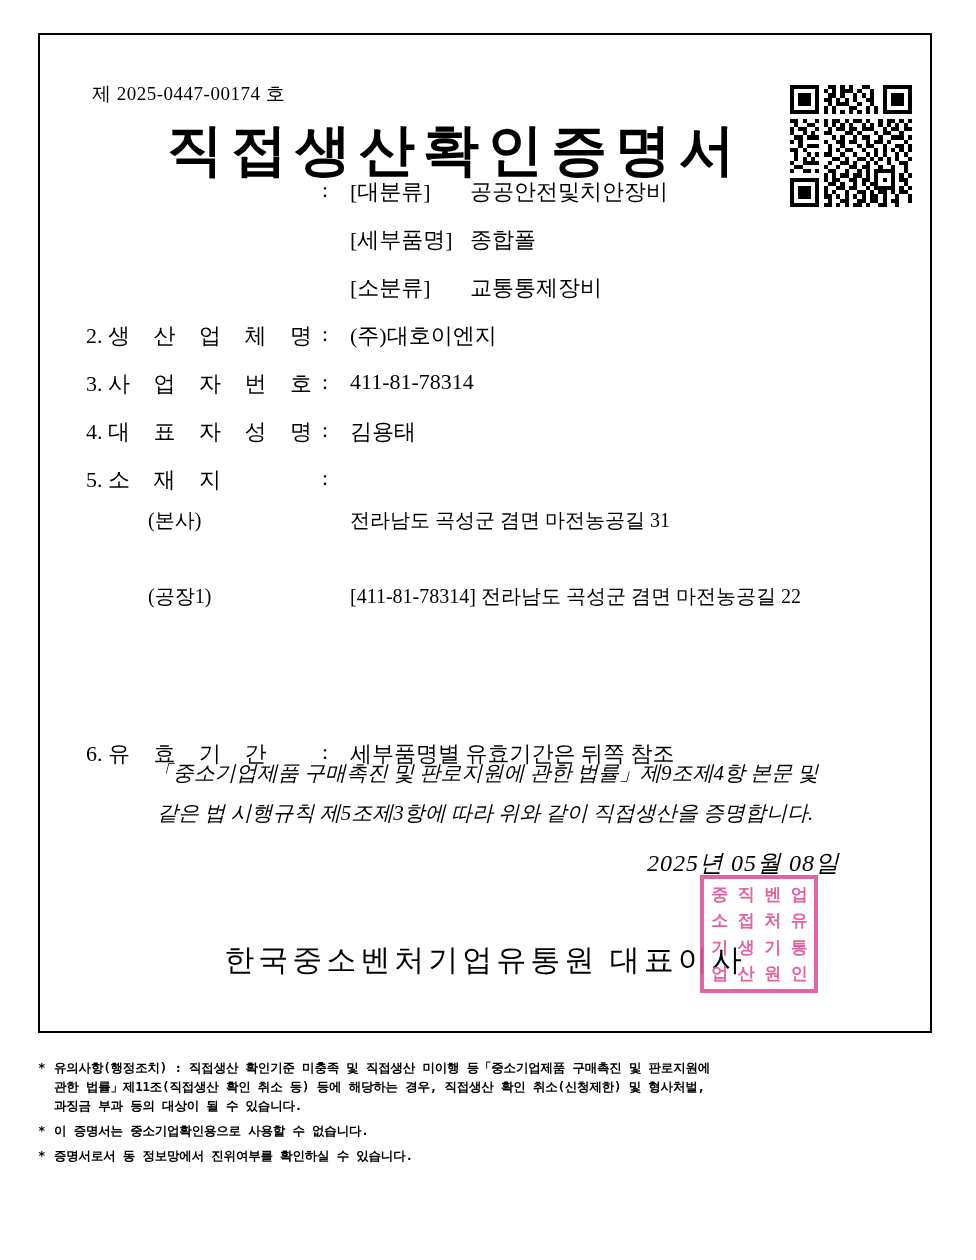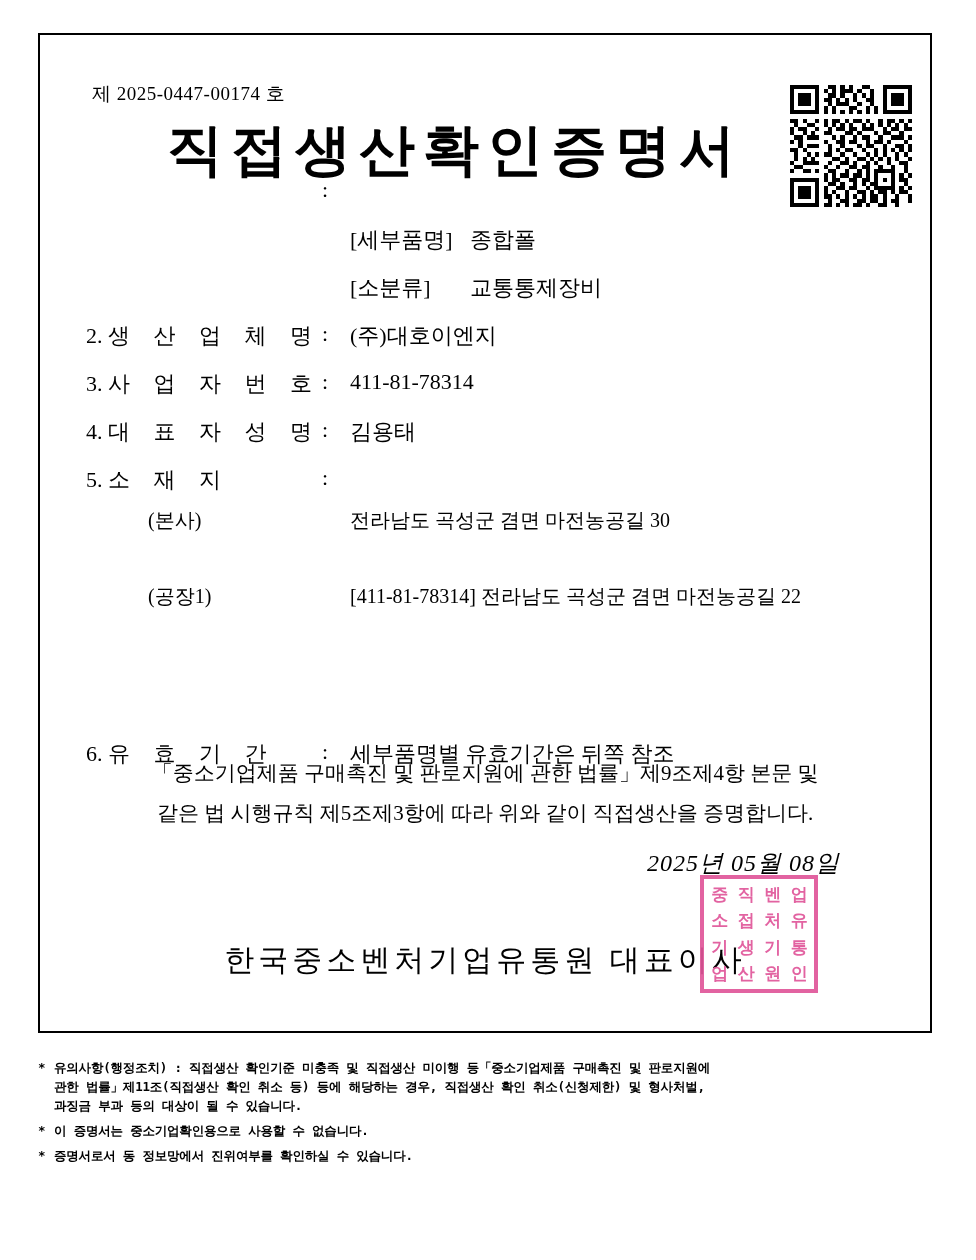--- a/index.html
+++ b/index.html
@@ -157,21 +157,21 @@
   
   .legal {
     position: absolute;
     left: 0;
     top: 718px;
     width: 100%;
     text-align: center;
     font-size: 21px;
     line-height: 40px;
   }
-  .legal div { white-space: nowrap; }
+  .legal div { white-space: nowrap; font-style: italic; }
 
   
   .cert-date {
     position: absolute;
     right: 90px;
     top: 812px;
     font-size: 24px;
     letter-spacing: 1px;
     white-space: nowrap;
     font-style: italic;
@@ -492,20 +492,24 @@
             <rect x="25" y="28" width="1" height="1"></rect>
           </g>
         </svg>
       </div>
 
       <div class="fields">
 
         <div class="field-row">
           <span class="colon">:</span>
         </div>
+        <div class="sub-row" style="margin-top:-48px;">
+          <span class="bracket">[대분류]</span>
+          <span class="sub-val">공공안전및치안장비</span>
+        </div>
         <div class="sub-row">
           <span class="bracket">[세부품명]</span>
           <span class="sub-val">종합폴</span>
         </div>
         <div class="sub-row">
           <span class="bracket">[소분류]</span>
           <span class="sub-val">교통통제장비</span>
         </div>
 
         <div class="field-row">
@@ -525,21 +529,21 @@
           <span class="colon">:</span>
           <span class="field-value">김용태</span>
         </div>
 
         <div class="field-row" style="height:42px;">
           <span class="field-label"><span class="num">5.</span><span class="spread w4">소      재      지</span></span>
           <span class="colon">:</span>
         </div>
         <div class="addr-row">
           <span class="addr-tag">(본사)</span>
-          <span class="addr-val">전라남도 곡성군 겸면 마전농공길 30</span>
+          <span class="addr-val">전라남도 곡성군 겸면 마전농공길 31</span>
         </div>
         <div class="addr-row" style="margin-top:12px;padding-left:16px;">
           <span class="addr-tag">(공장1)</span>
           <span class="addr-val">[411-81-78314] 전라남도 곡성군 겸면 마전농공길 22</span>
         </div>
 
         <div class="spacer-lg"></div>
 
         <div class="field-row">
           <span class="field-label"><span class="num">6.</span><span class="spread w4">유  효  기  간</span></span>

